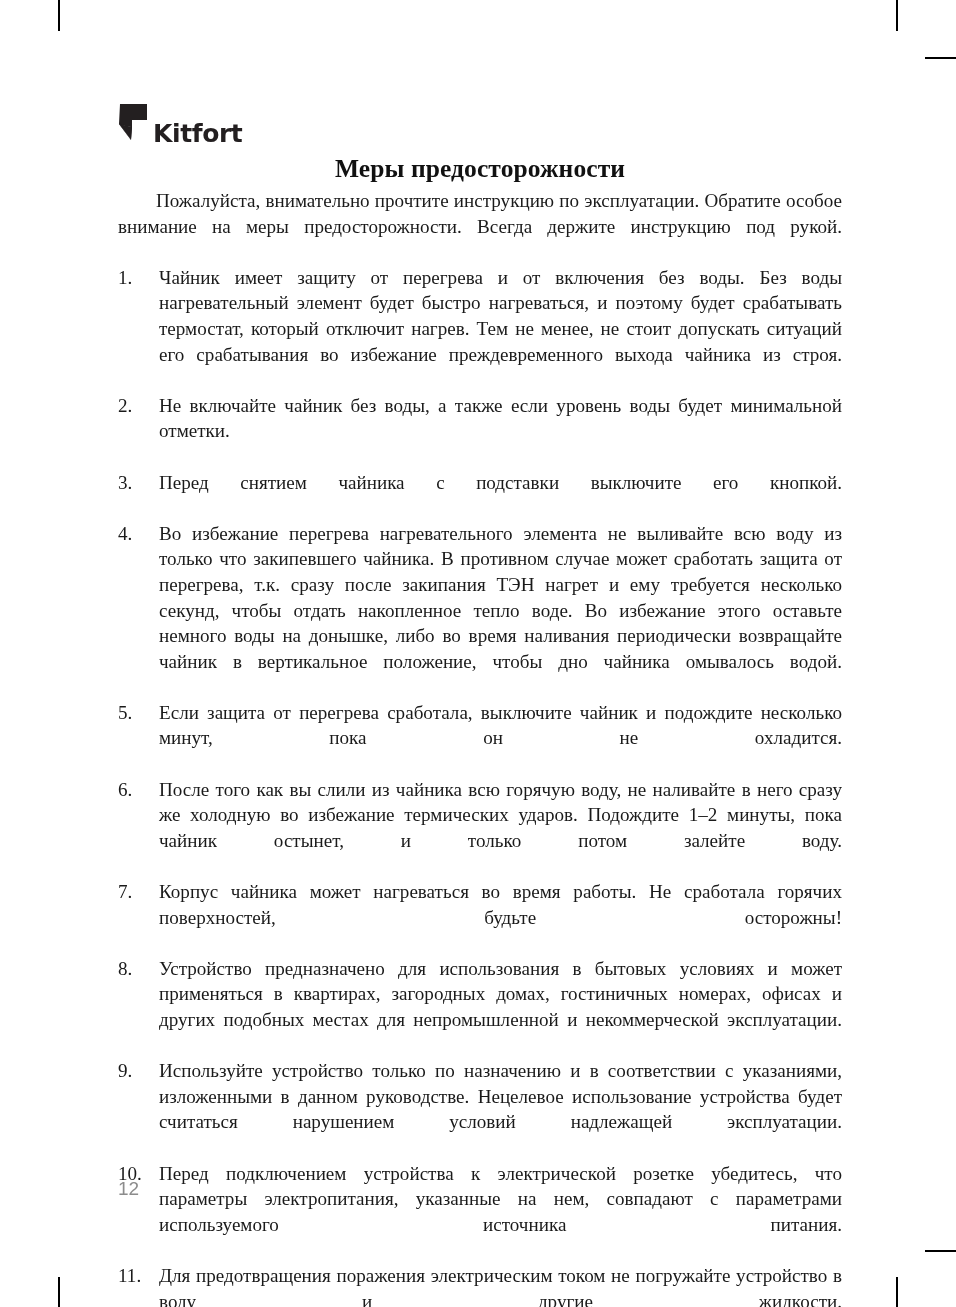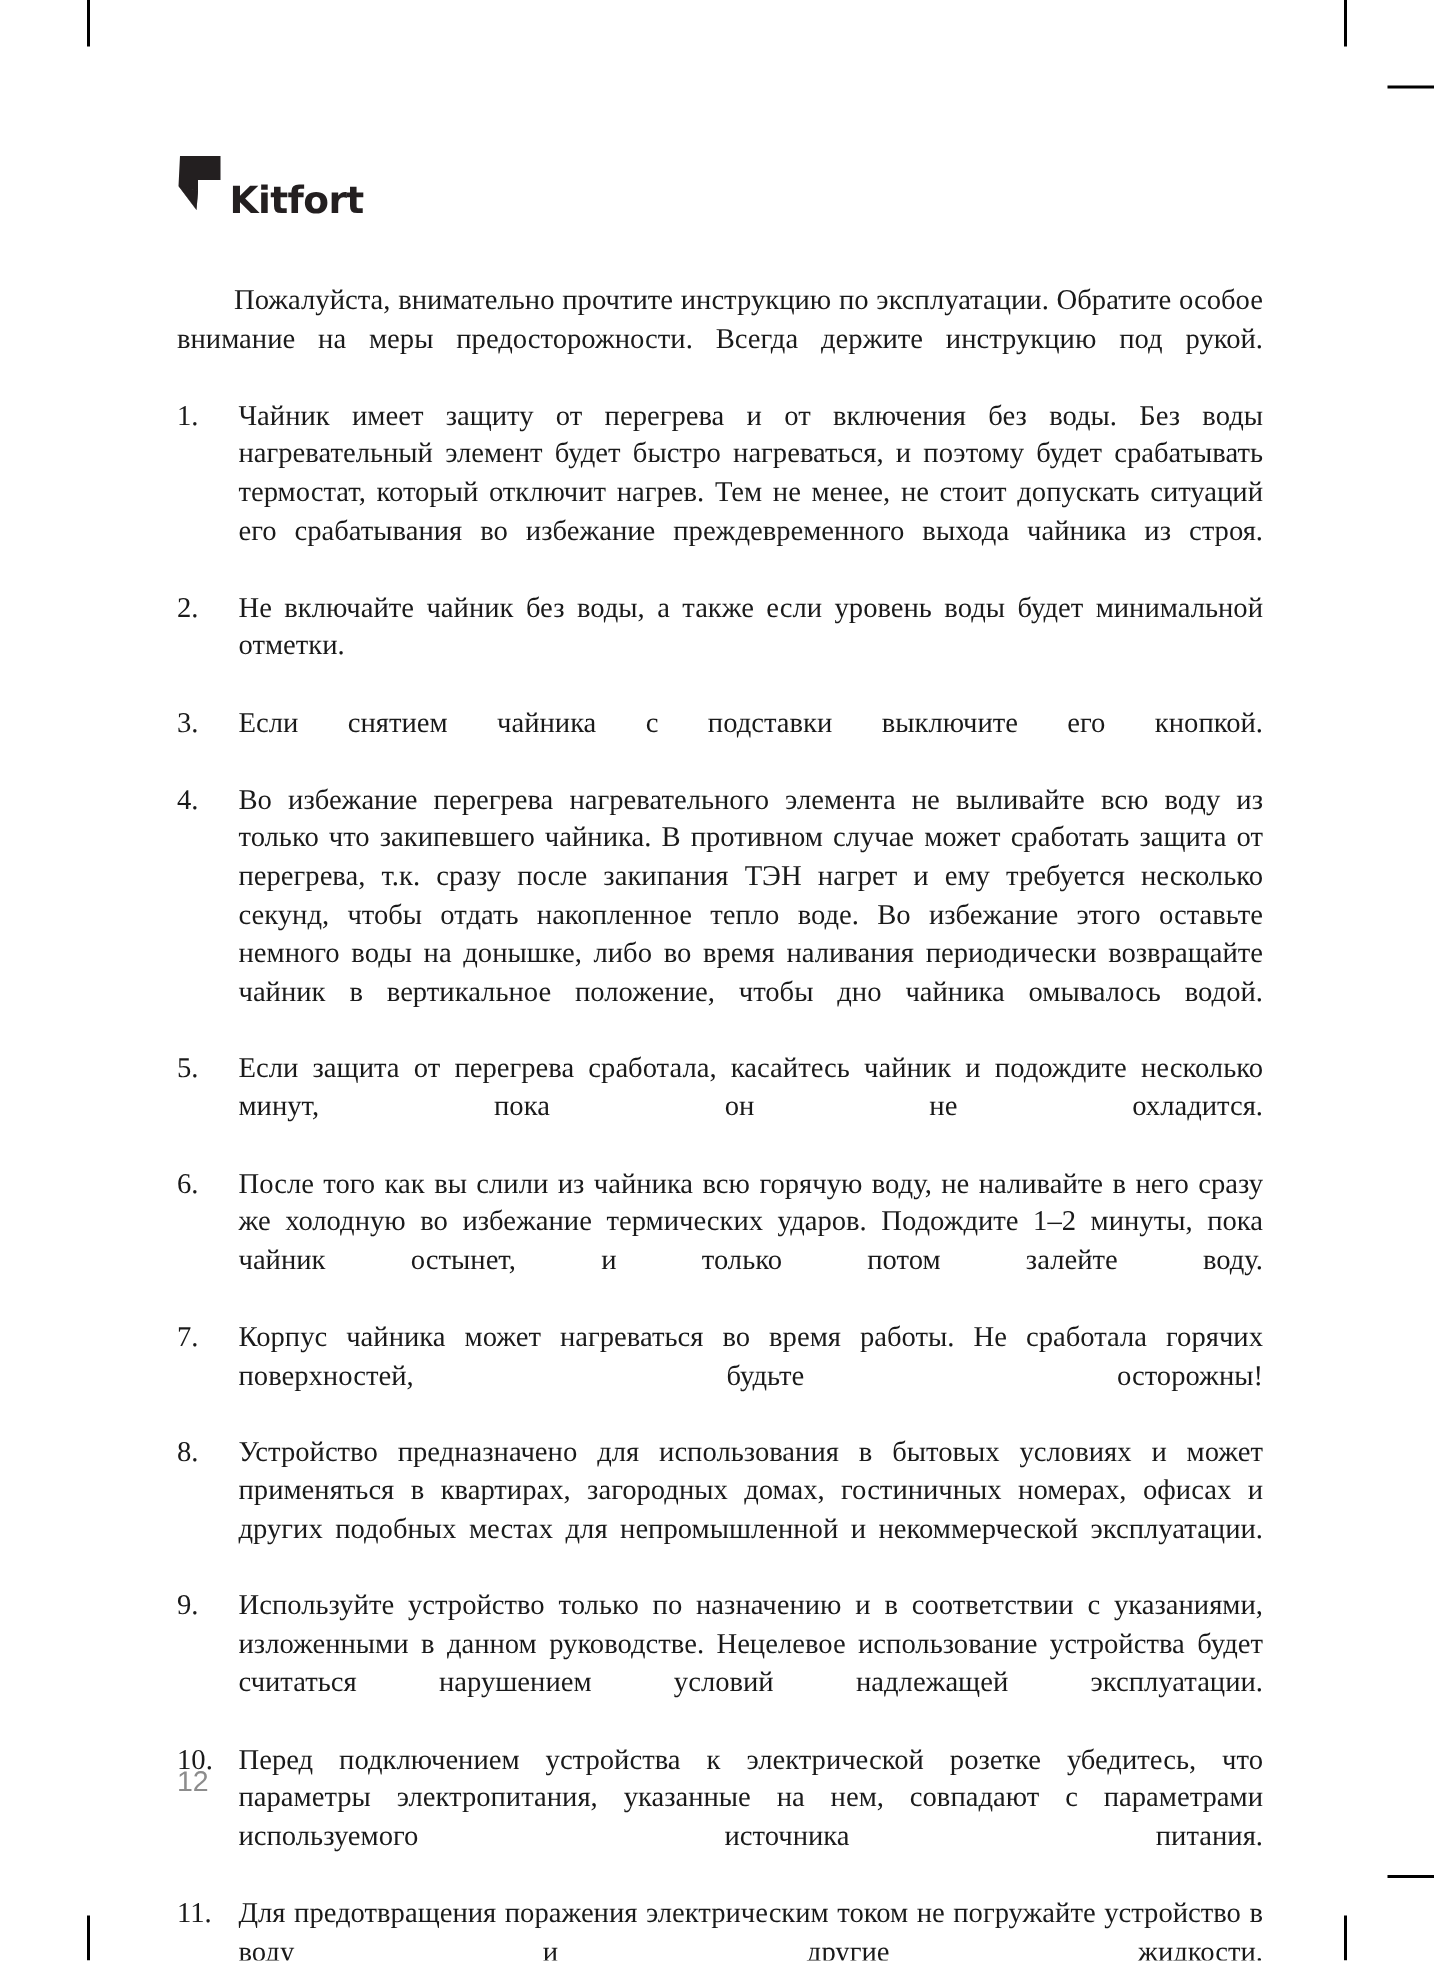--- a/index.html
+++ b/index.html
@@ -155,44 +155,45 @@
     <div class="logo">
       <span class="logo-mark">
         <svg width="30" height="44" viewBox="0 0 30 44" xmlns="http://www.w3.org/2000/svg">
           <path d="M2 0 H29 V16 H14 V23 L13 36 L1 20 Z" fill="#231f20"></path>
           <path d="M13 23 L13 36 L2 21 Z" fill="#ffffff"></path>
           <path d="M1 20 L13 36 L14 23 Z" fill="#231f20"></path>
         </svg>
       </span>
       <span class="logo-word">Kitfort</span>
     </div>
+    <h1 class="page-title">Меры предосторожности</h1>
   </div>
 
   <div class="content">
     <p class="intro">Пожалуйста, внимательно прочтите инструкцию по эксплуатации. Обратите особое внимание на меры предосторожности. Всегда держите инструкцию под рукой.</p>
     <ol class="rules">
         <li>
           <span class="num">1.</span>
           <span class="txt">Чайник имеет защиту от перегрева и от включения без воды. Без воды нагревательный элемент будет быстро нагреваться, и поэтому будет срабатывать термостат, который отключит нагрев. Тем не менее, не стоит допускать ситуаций его срабатывания во избежание преждевременного выхода чайника из строя.</span>
         </li>
         <li>
           <span class="num">2.</span>
           <span class="txt">Не включайте чайник без воды, а также если уровень воды будет минимальной отметки.</span>
         </li>
         <li>
           <span class="num">3.</span>
-          <span class="txt">Если снятием чайника с подставки выключите его кнопкой.</span>
+          <span class="txt">Перед снятием чайника с подставки выключите его кнопкой.</span>
         </li>
         <li>
           <span class="num">4.</span>
           <span class="txt">Во избежание перегрева нагревательного элемента не выливайте всю воду из только что закипевшего чайника. В противном случае может сработать защита от перегрева, т.к. сразу после закипания ТЭН нагрет и ему требуется несколько секунд, чтобы отдать накопленное тепло воде. Во избежание этого оставьте немного воды на донышке, либо во время наливания периодически возвращайте чайник в вертикальное положение, чтобы дно чайника омывалось водой.</span>
         </li>
         <li>
           <span class="num">5.</span>
-          <span class="txt">Если защита от перегрева сработала, касайтесь чайник и подождите несколько минут, пока он не охладится.</span>
+          <span class="txt">Если защита от перегрева сработала, выключите чайник и подождите несколько минут, пока он не охладится.</span>
         </li>
         <li>
           <span class="num">6.</span>
           <span class="txt">После того как вы слили из чайника всю горячую воду, не наливайте в него сразу же холодную во избежание термических ударов. Подождите 1–2 минуты, пока чайник остынет, и только потом залейте воду.</span>
         </li>
         <li>
           <span class="num">7.</span>
           <span class="txt">Корпус чайника может нагреваться во время работы. Не сработала горячих поверхностей, будьте осторожны!</span>
         </li>
         <li>

